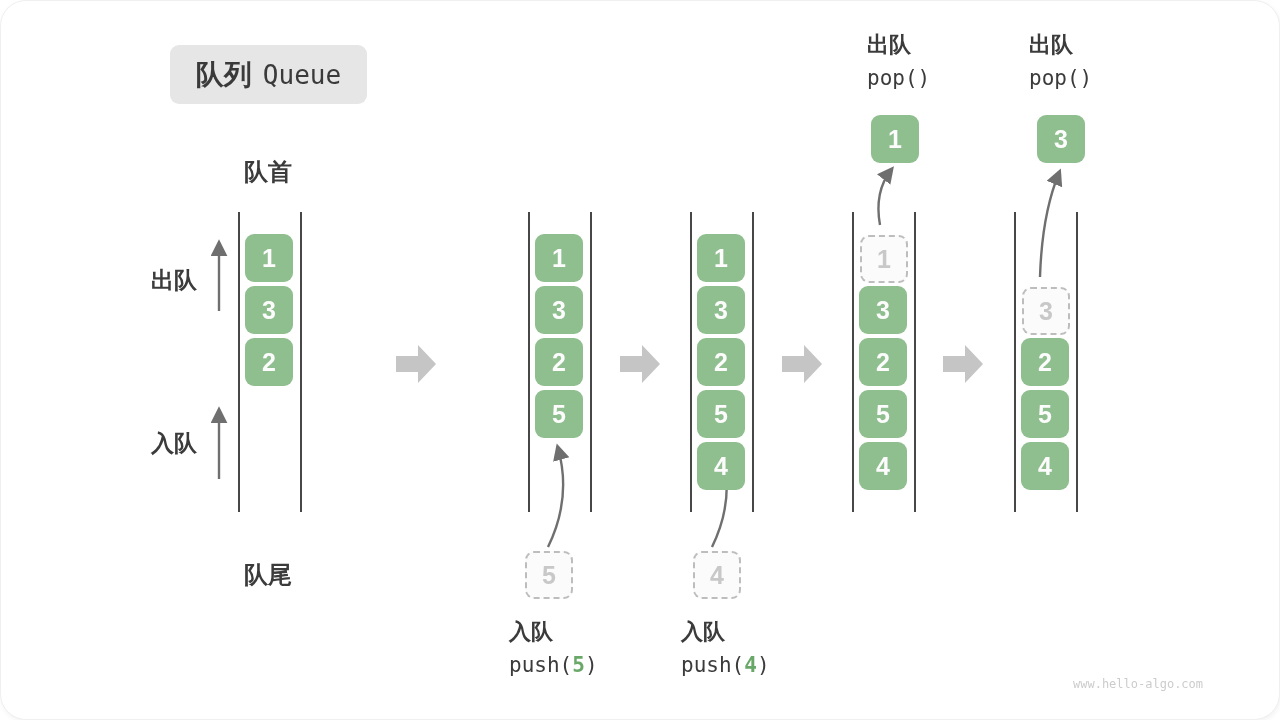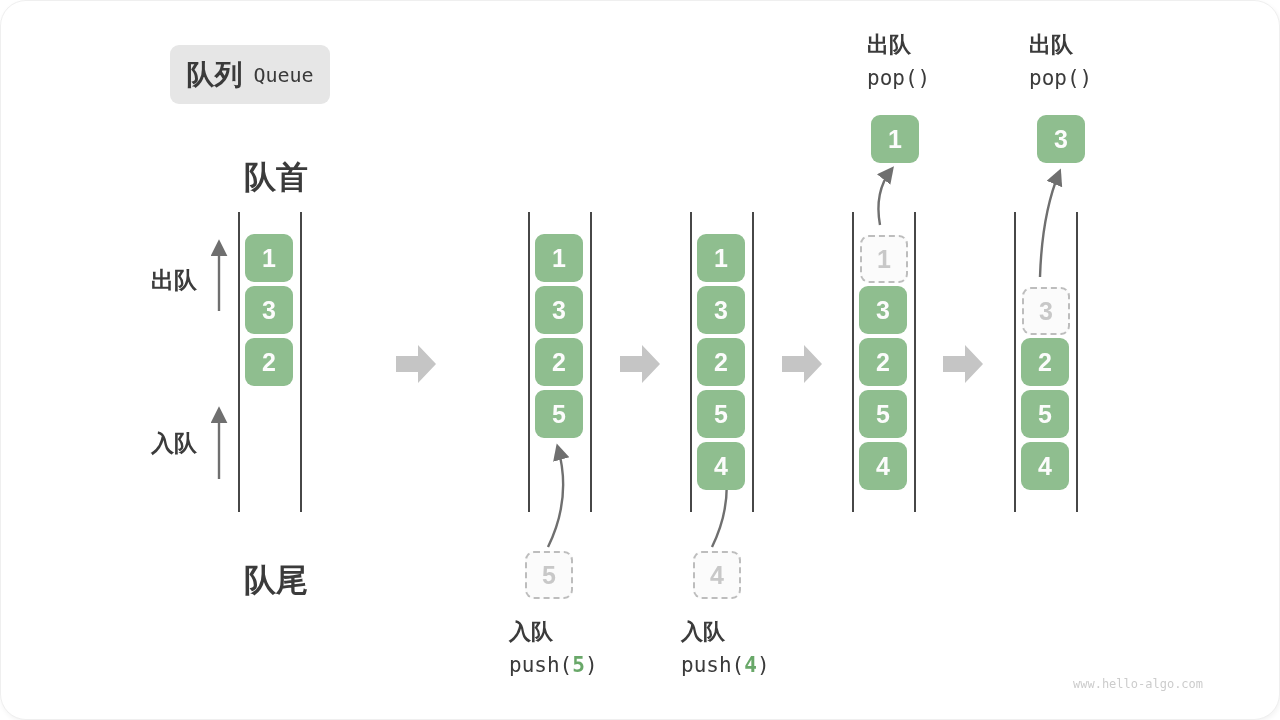--- a/index.html
+++ b/index.html
@@ -6,28 +6,28 @@
   body{font-family:"Liberation Sans",sans-serif;color:#3b3b3b;}
   .card{
     position:relative;width:1278px;height:718px;margin:0 auto;
     background:#fff;border:1px solid #efefef;border-radius:26px;
     box-shadow:1px 2px 5px rgba(0,0,0,0.05);
     overflow:hidden;
   }
   .arrow-layer{position:absolute;left:0;top:0;width:1280px;height:720px;pointer-events:none;}
   
   .badge{
-    position:absolute;left:169px;top:44px;width:160px;height:59px;
+    position:absolute;left:169px;top:44px;width:197px;height:59px;
     background:#e6e6e6;border-radius:9px;
     display:flex;align-items:center;justify-content:center;gap:11px;
   }
   .badge .zh{font-size:28px;font-weight:700;color:#3a3a3a;}
-  .badge .en{font-size:20px;font-weight:500;color:#3a3a3a;font-family:"DejaVu Sans Mono",monospace;}
+  .badge .en{font-size:26px;font-weight:500;color:#3a3a3a;font-family:"DejaVu Sans Mono",monospace;}
   
-  .cjk{position:absolute;font-size:32px;font-weight:700;color:#3b3b3b;white-space:nowrap;}
+  .cjk{position:absolute;font-size:24px;font-weight:700;color:#3b3b3b;white-space:nowrap;}
   
   .vline{position:absolute;top:211px;width:1.6px;height:300px;background:#474747;}
   
   .cell{
     position:absolute;width:48px;height:48px;border-radius:9px;
     background:#8FBE8F;color:#fcfcfc;
     display:flex;align-items:center;justify-content:center;
     font-size:25px;font-weight:700;
   }
   .cell.ghost{

